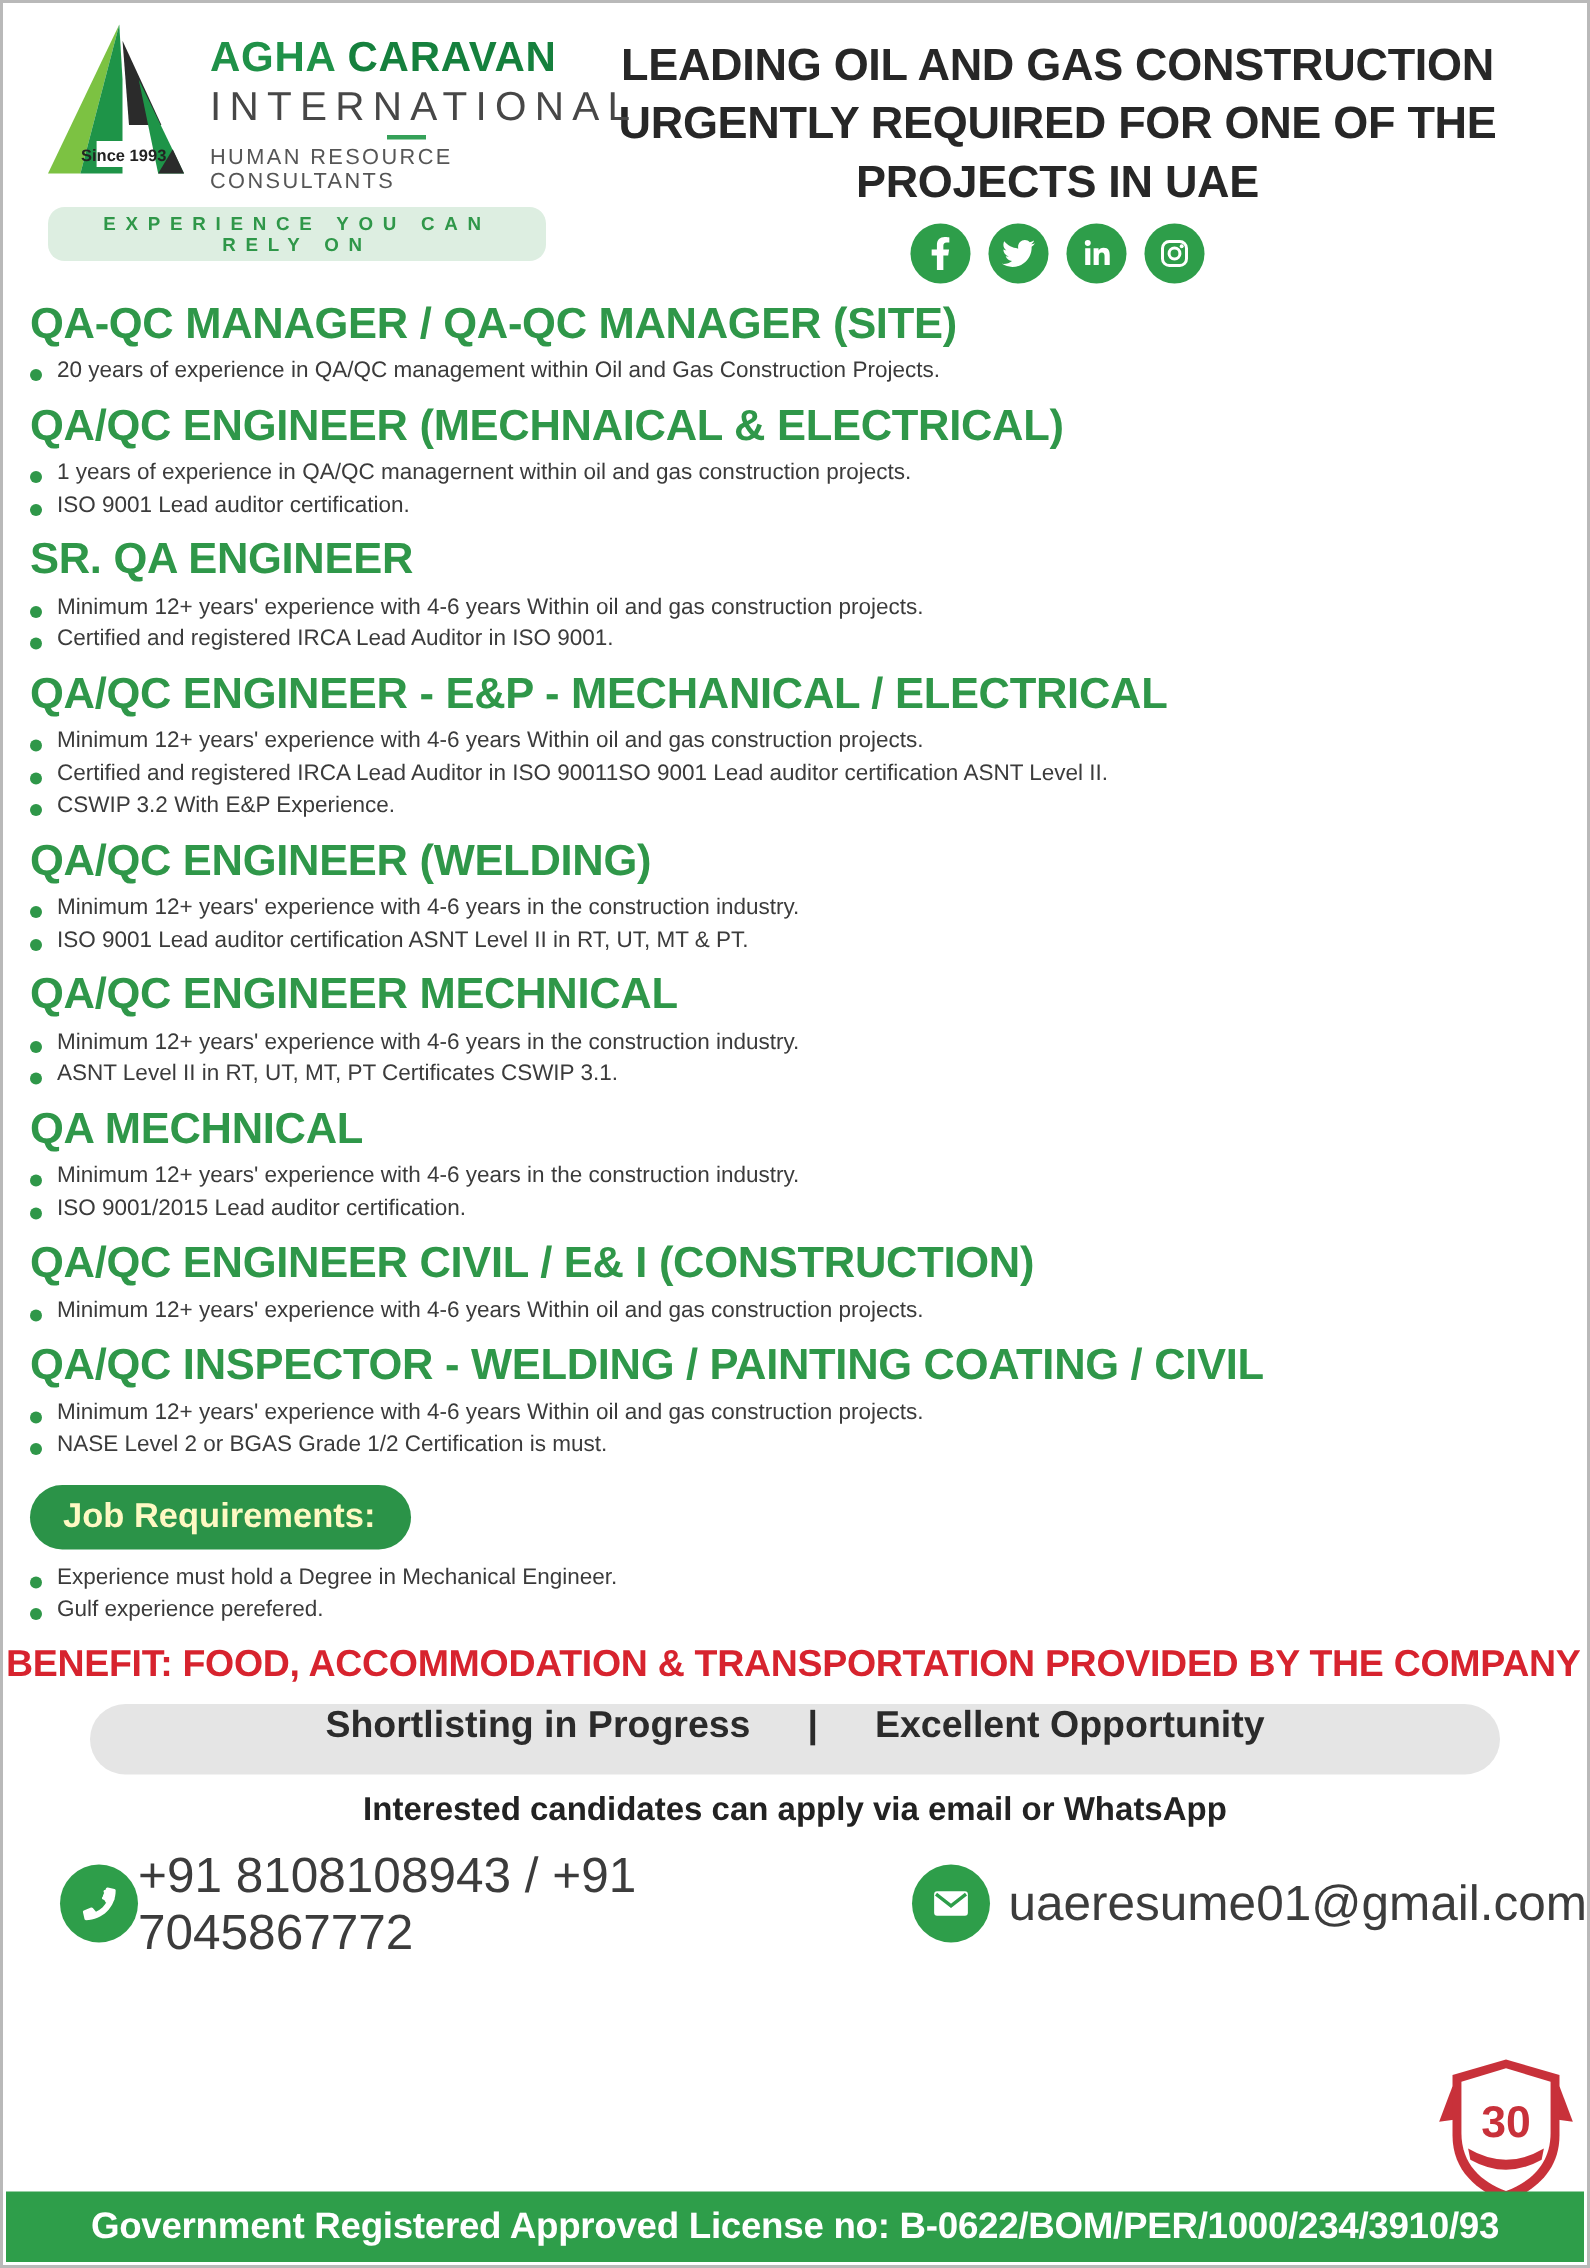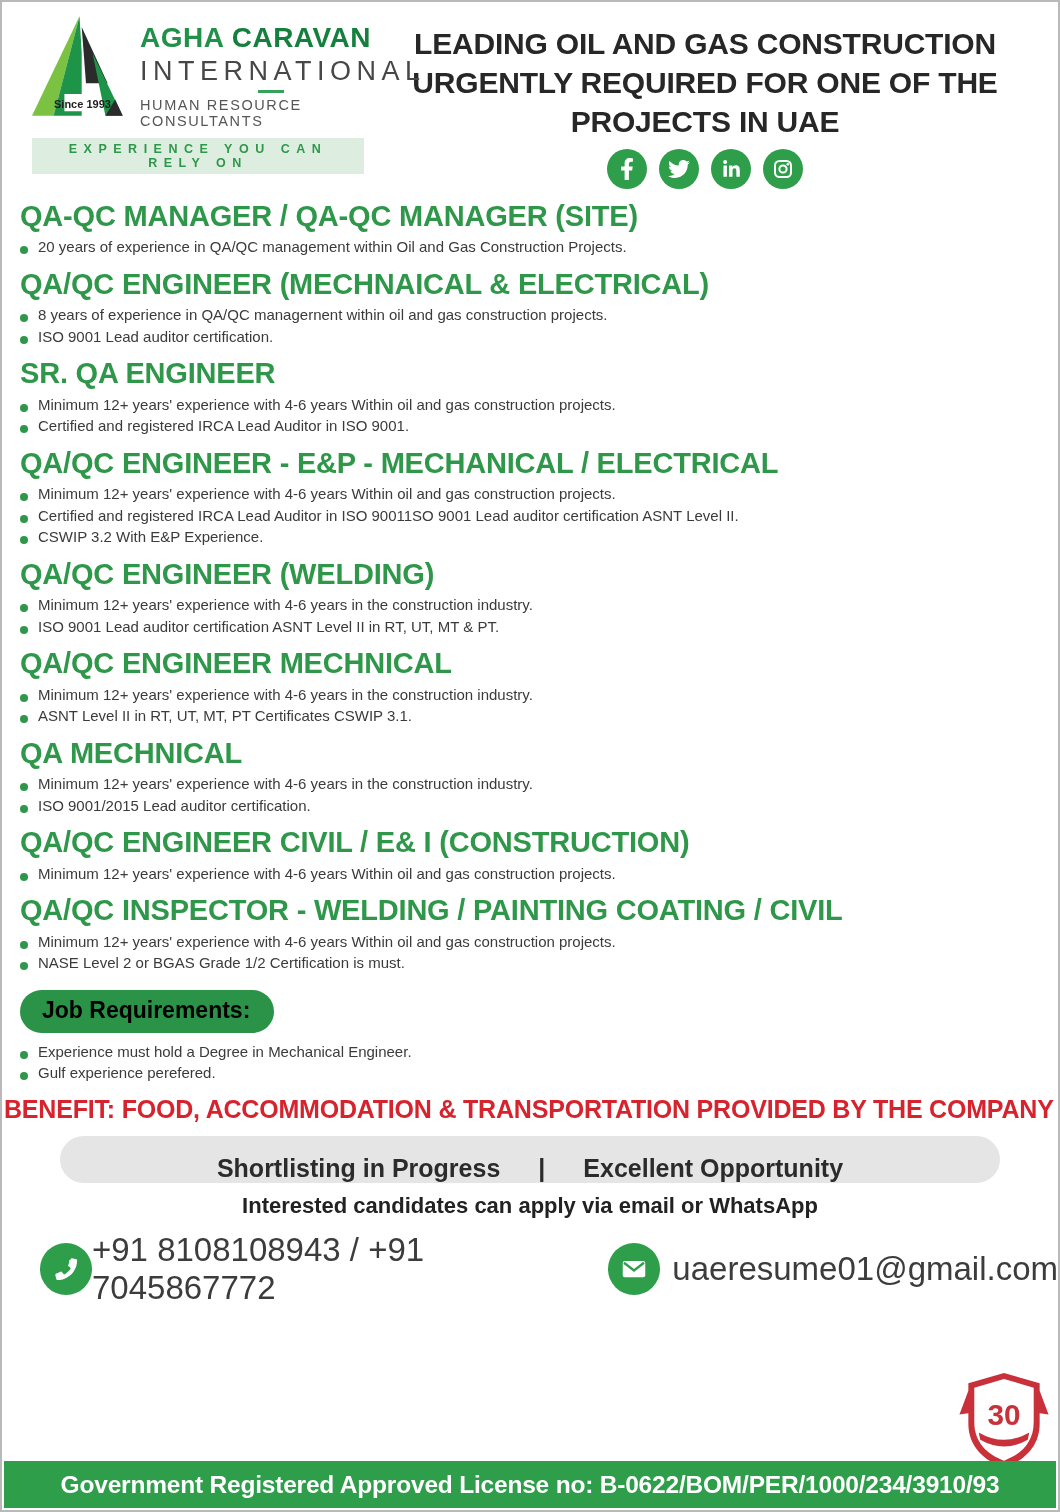--- a/index.html
+++ b/index.html
@@ -17,44 +17,44 @@
   .logo-mark { position:relative; width:108px; height:110px; flex:0 0 auto; }
   .logo-since { position:absolute; left:22px; top:82px; font-size:11px; font-weight:bold; color:#222; }
   .logo-words { padding-top:6px; }
   .brand-line1 { font-size:28px; font-weight:bold; letter-spacing:.5px; }
   .brand-agha { color:#1f9148; }
   .brand-caravan { color:#15803d; }
   .brand-line2 { font-size:27px; color:#474747; letter-spacing:5.5px; margin-top:2px; }
   .brand-dash { width:26px; height:3px; background:#35a159; margin:3px 0 4px 118px; }
   .brand-sub { font-size:14.5px; color:#565656; letter-spacing:1.6px; margin-top:2px; }
   .tagline { margin-top:9px; background:#ddeee1; color:#2f9749; font-size:12.5px;
-             letter-spacing:6.5px; padding:4px 6px; width:332px; text-align:center; font-weight:bold;}
+             letter-spacing:6.5px; padding:4px 6px; width:332px; text-align:center; font-weight:bold;border-radius:11px;}
   .title-col { flex:1; text-align:center; padding-top:8px; }
   .main-title { font-size:30px; line-height:1.3; font-weight:800; color:#272727; letter-spacing:-.2px; }
   .socials { margin-top:8px; display:flex; justify-content:center; gap:12px; }
   .soc { width:40px; height:40px; border-radius:50%; background:#2e9e4a; display:flex;
          align-items:center; justify-content:center; }
   .soc svg { display:block; }
 
   
   .jobs { margin:4px 18px 0 18px; }
   .job-title { color:#2f9749; font-size:29px; font-weight:800; line-height:1.12;
                letter-spacing:-.2px; margin:11px 0 5px 0; }
   .bullet { display:flex; gap:10px; font-size:15px; line-height:1.3; color:#3b3b3b; margin:2px 0; }
   .dot { flex:0 0 auto; width:8px; height:8px; border-radius:50%; background:#2f9749; margin-top:9px; }
 
   
-  .req-pill { display:inline-block; margin:13px 0 7px 0; background:#2b9348; color:#000000;
+  .req-pill { display:inline-block; margin:13px 0 7px 0; background:#2b9348; color:#fef9c3;
               font-size:23px; font-weight:bold; padding:7px 24px 9px 22px; border-radius:24px; }
 
   
   .benefit { margin:12px 2px 0 2px; text-align:left; color:#d7232e; font-size:25px;
              font-weight:800; letter-spacing:-.2px; }
   .banner { margin:12px 58px 0 58px; background:#e5e5e5; border-radius:26px; height:47px;
-            display:flex; align-items:flex-end; justify-content:center; gap:38px;
+            display:flex; align-items:flex-start; justify-content:center; gap:38px;
             font-size:25px; font-weight:800; color:#2b2b2b; }
   .apply-line { margin-top:10px; text-align:center; font-size:22px; font-weight:800; color:#222; }
   .contact { margin:12px 0 0 38px; display:flex; align-items:center; 
              font-size:33px; color:#3c3c3c; }
   .cicon { width:52px; height:52px; border-radius:50%; background:#2e9e4a; display:flex;
            align-items:center; justify-content:center; flex:0 0 auto; }
   .contact .email-group { display:flex; align-items:center; gap:12px; margin-left:16px; }
   .footer-bar { position:absolute; left:2px; right:2px; bottom:2px; height:47px; background:#2e9e4a;
                 display:flex; align-items:center; justify-content:center; color:#fff;
                 font-size:24.5px; font-weight:800; letter-spacing:-.2px; }
@@ -134,21 +134,21 @@
             <span>20 years of experience in QA/QC management within Oil and Gas Construction Projects.</span>
           </div>
         </div>
   </div>
 
   <div>
     <div class="job-title">QA/QC ENGINEER (MECHNAICAL &amp; ELECTRICAL)</div>
     <div>
           <div class="bullet">
             <span class="dot"></span>
-            <span>8 years of experience in QA/QC managernent within oil and gas construction projects.</span>
+            <span>1 years of experience in QA/QC managernent within oil and gas construction projects.</span>
           </div>
           <div class="bullet">
             <span class="dot"></span>
             <span>ISO 9001 Lead auditor certification.</span>
           </div>
         </div>
   </div>
 
   <div>
     <div class="job-title">SR. QA ENGINEER</div>

